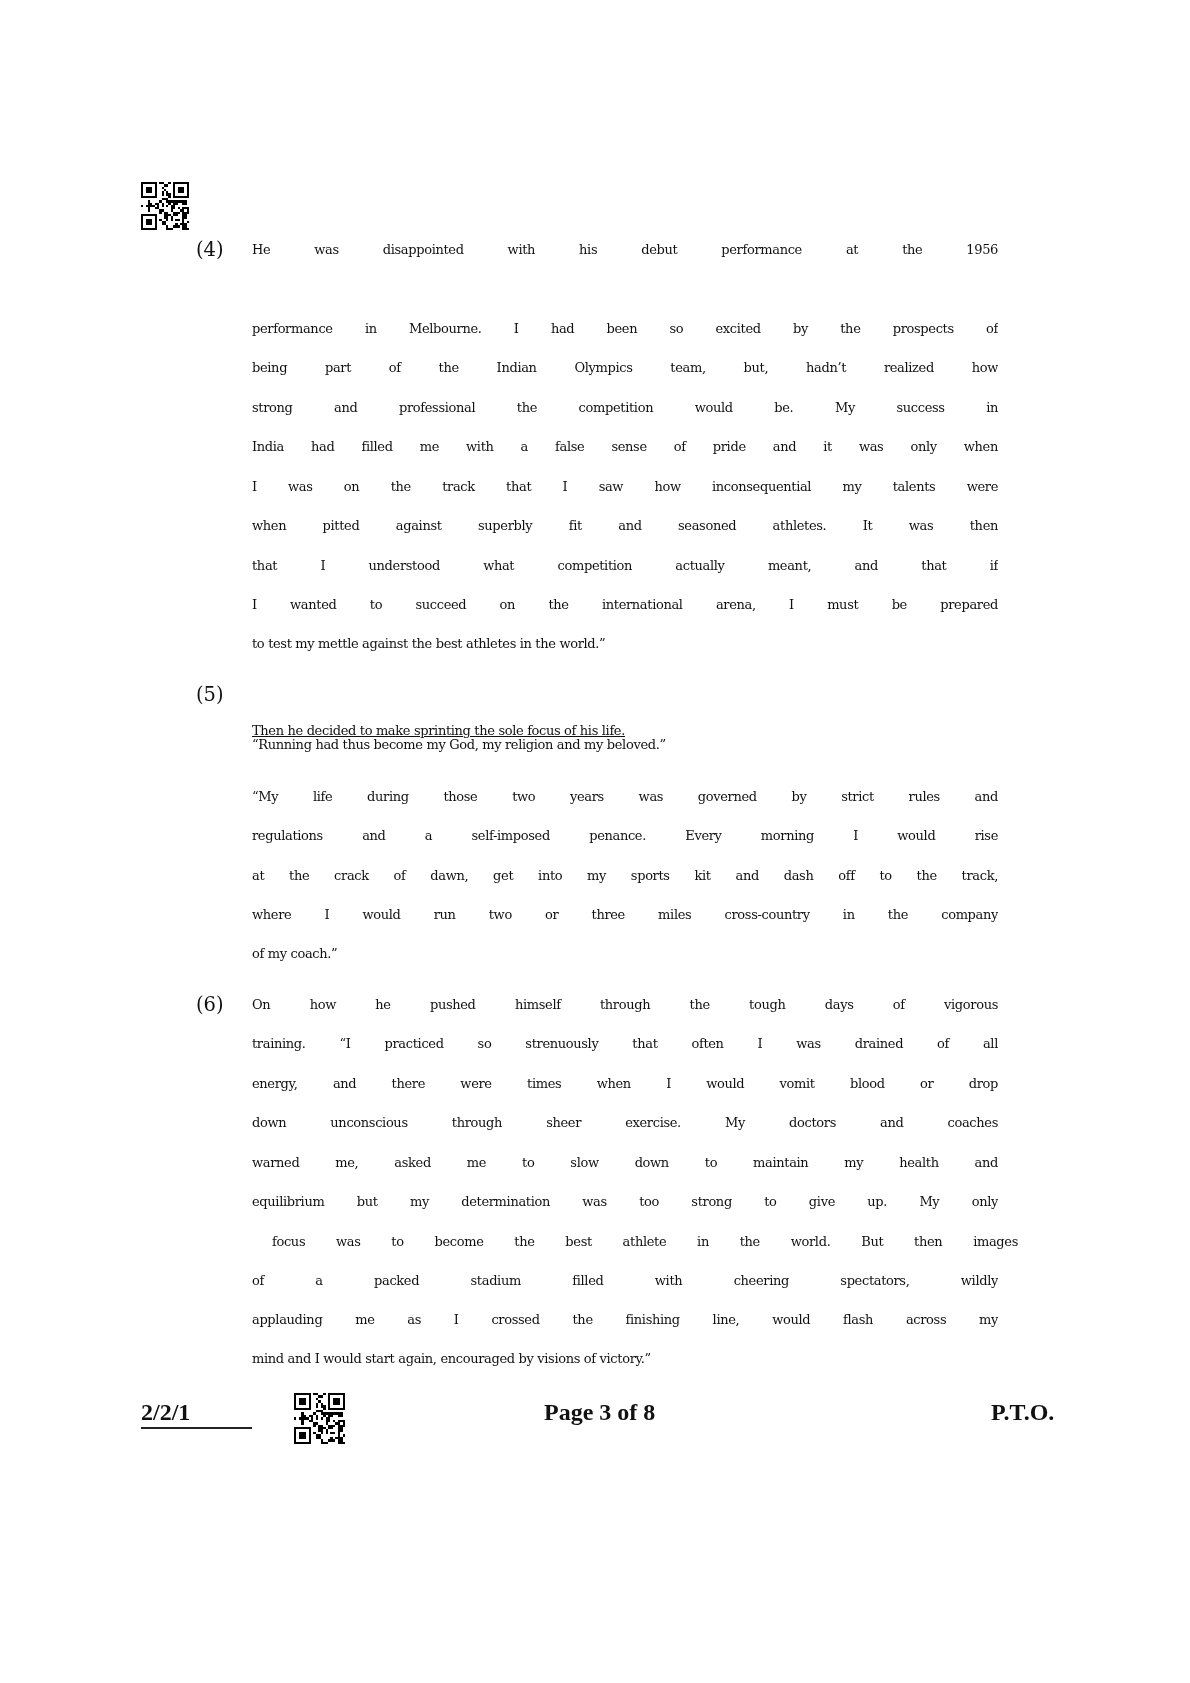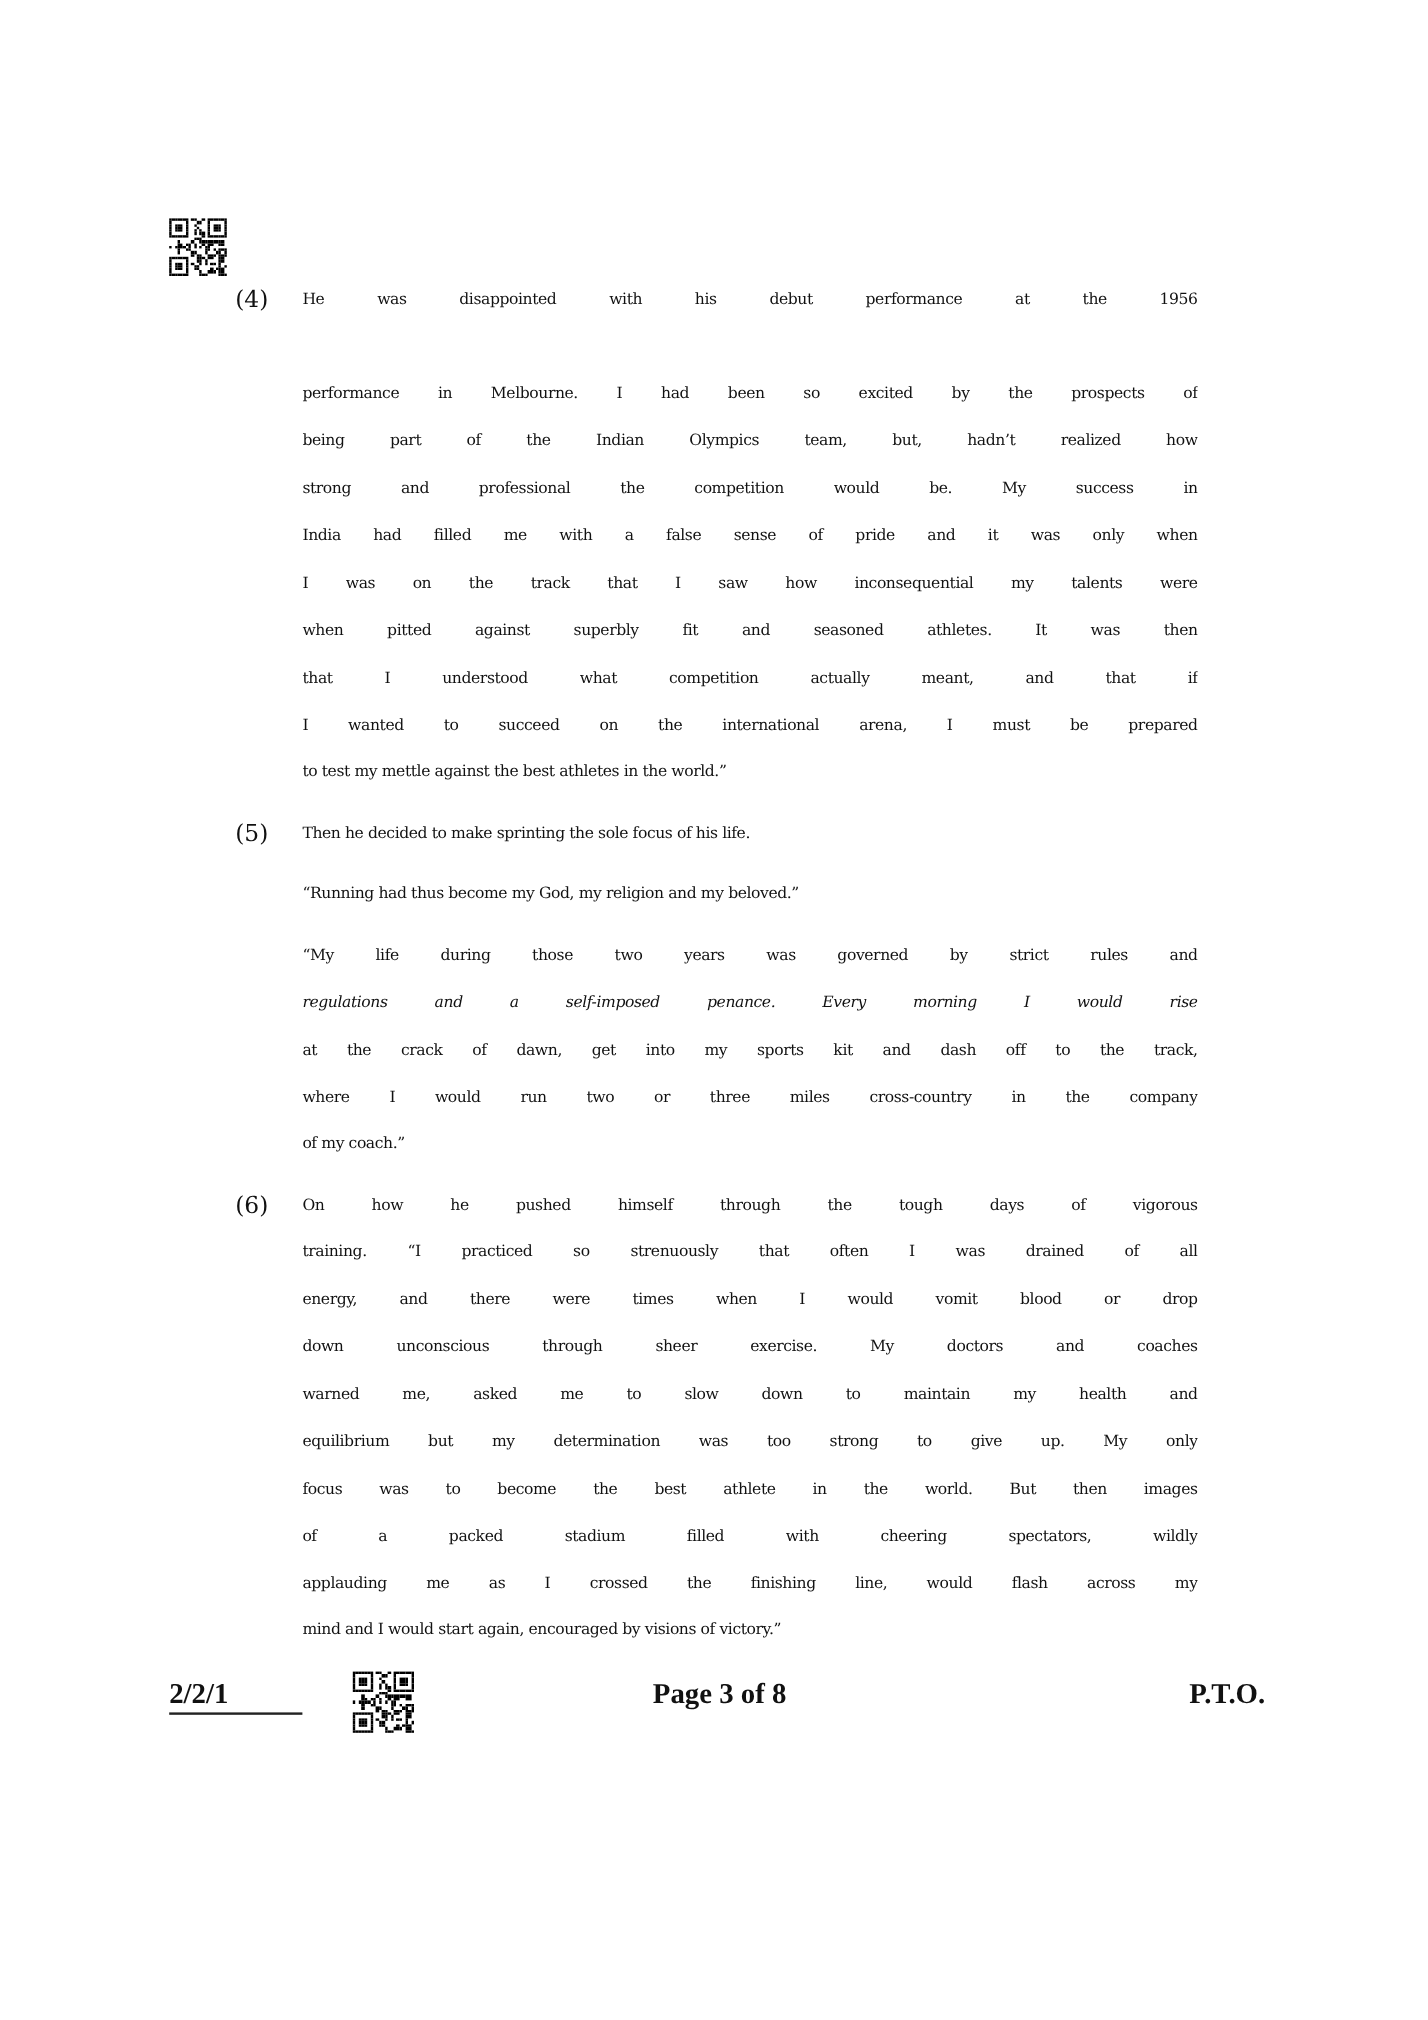--- a/index.html
+++ b/index.html
@@ -495,36 +495,36 @@
   <div class="line just" style="top:353px;">being part of the Indian Olympics team, but, hadn’t realized how</div>
   <div class="line just" style="top:393px;">strong and professional the competition would be. My success in</div>
   <div class="line just" style="top:432px;">India had filled me with a false sense of pride and it was only when</div>
   <div class="line just" style="top:472px;">I was on the track that I saw how inconsequential my talents were</div>
   <div class="line just" style="top:511px;">when pitted against superbly fit and seasoned athletes. It was then</div>
   <div class="line just" style="top:551px;">that I understood what competition actually meant, and that if</div>
   <div class="line just" style="top:590px;">I wanted to succeed on the international arena, I must be prepared</div>
   <div class="line" style="top:629px;">to test my mettle against the best athletes in the world.”</div>
 
   <div class="num" style="top:680px;">(5)</div>
-  <div class="line" style="top:680px;">Then he decided to make sprinting the sole focus of his life.</div>
+  <div class="line" style="top:716px;text-decoration:underline;">Then he decided to make sprinting the sole focus of his life.</div>
   <div class="line" style="top:730px;">“Running had thus become my God, my religion and my beloved.”</div>
   <div class="line just" style="top:782px;">“My life during those two years was governed by strict rules and</div>
-  <div class="line just" style="top:821px;font-style:italic;">regulations and a self-imposed penance. Every morning I would rise</div>
+  <div class="line just" style="top:821px;">regulations and a self-imposed penance. Every morning I would rise</div>
   <div class="line just" style="top:861px;">at the crack of dawn, get into my sports kit and dash off to the track,</div>
   <div class="line just" style="top:900px;">where I would run two or three miles cross-country in the company</div>
   <div class="line" style="top:939px;">of my coach.”</div>
 
   <div class="num" style="top:990px;">(6)</div>
   <div class="line just" style="top:990px;">On how he pushed himself through the tough days of vigorous</div>
   <div class="line just" style="top:1029px;">training. “I practiced so strenuously that often I was drained of all</div>
   <div class="line just" style="top:1069px;">energy, and there were times when I would vomit blood or drop</div>
   <div class="line just" style="top:1108px;">down unconscious through sheer exercise. My doctors and coaches</div>
   <div class="line just" style="top:1148px;">warned me, asked me to slow down to maintain my health and</div>
   <div class="line just" style="top:1187px;">equilibrium but my determination was too strong to give up. My only</div>
-  <div class="line just" style="top:1227px;">focus was to become the best athlete in the world. But then images</div>
+  <div class="line just" style="top:1227px;margin-left:20px;">focus was to become the best athlete in the world. But then images</div>
   <div class="line just" style="top:1266px;">of a packed stadium filled with cheering spectators, wildly</div>
   <div class="line just" style="top:1305px;">applauding me as I crossed the finishing line, would flash across my</div>
   <div class="line" style="top:1344px;">mind and I would start again, encouraged by visions of victory.”</div>
 
   <div class="footer-text" style="left:141px; top:1399px;">2/2/1</div>
   <div class="code-underline"></div>
   <div class="qr" id="qr-bottom" style="left:294px; top:1393px; width:51px; height:51px;">
       <span class="b"></span>
       <span class="b"></span>
       <span class="b"></span>

